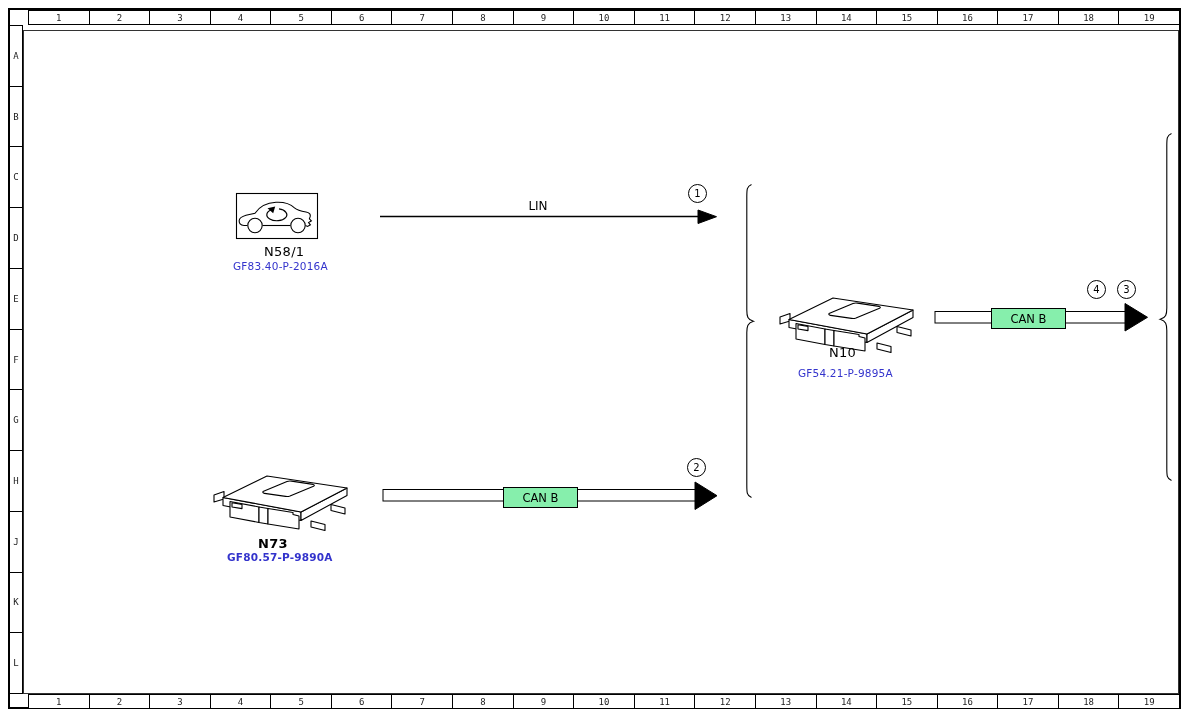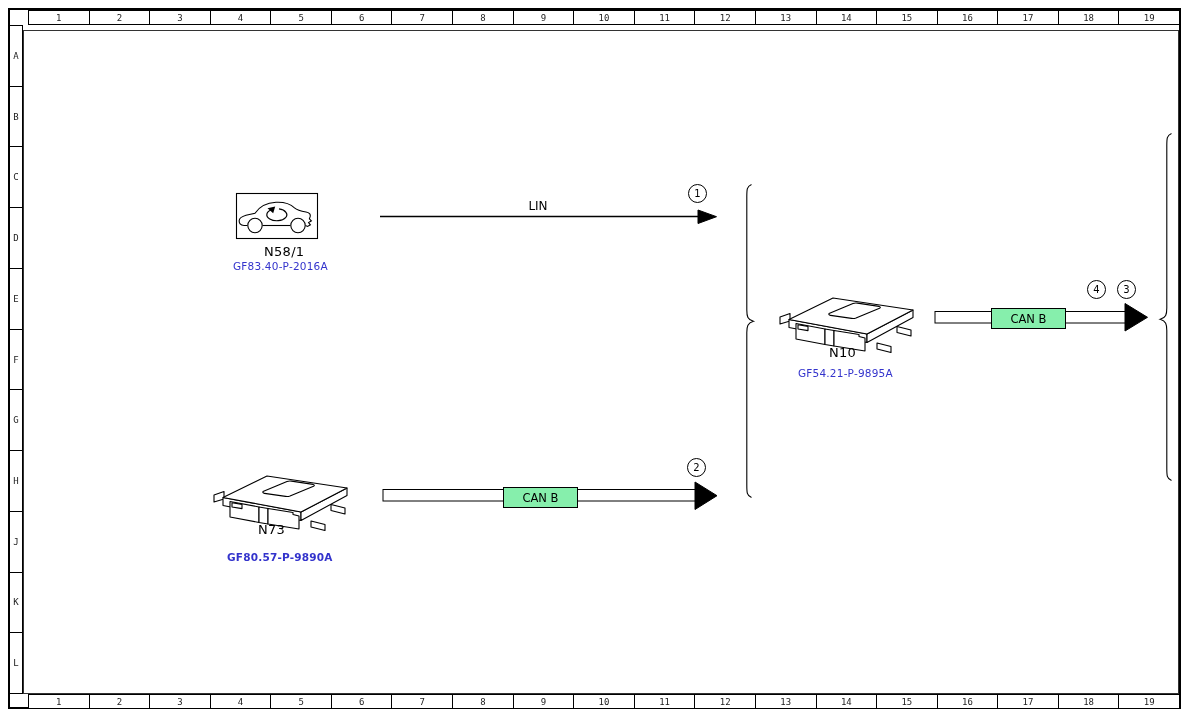--- a/index.html
+++ b/index.html
@@ -173,21 +173,21 @@
     </g>
 
     <g>
       <use href="#ecu" transform="translate(777,286)"></use>
     </g>
   </svg>
 
   <div class="comp-label" style="left:233px; top:244px;">N58/1</div>
   <div class="comp-code" style="left:233px; top:260px;">GF83.40-P-2016A</div>
 
-  <div class="comp-label" style="left:227px; top:522px;">N73</div>
+  <div class="comp-label" style="left:227px; top:536px;font-weight:bold;">N73</div>
   <div class="comp-code" style="left:227px; top:551px;font-weight:bold;">GF80.57-P-9890A</div>
 
   <div class="comp-label" style="left:798px; top:345px;">N10</div>
   <div class="comp-code" style="left:798px; top:367px;">GF54.21-P-9895A</div>
 
   <div class="bus-word" style="left:508px; top:199px; width:60px;">LIN</div>
   <div class="bus-box" style="left:503px; top:487px; width:75px; height:21px;">CAN B</div>
   <div class="bus-box" style="left:991px; top:308px; width:75px; height:21px;">CAN B</div>
 
   <div class="callout" style="left:688px; top:184px;">1</div>

